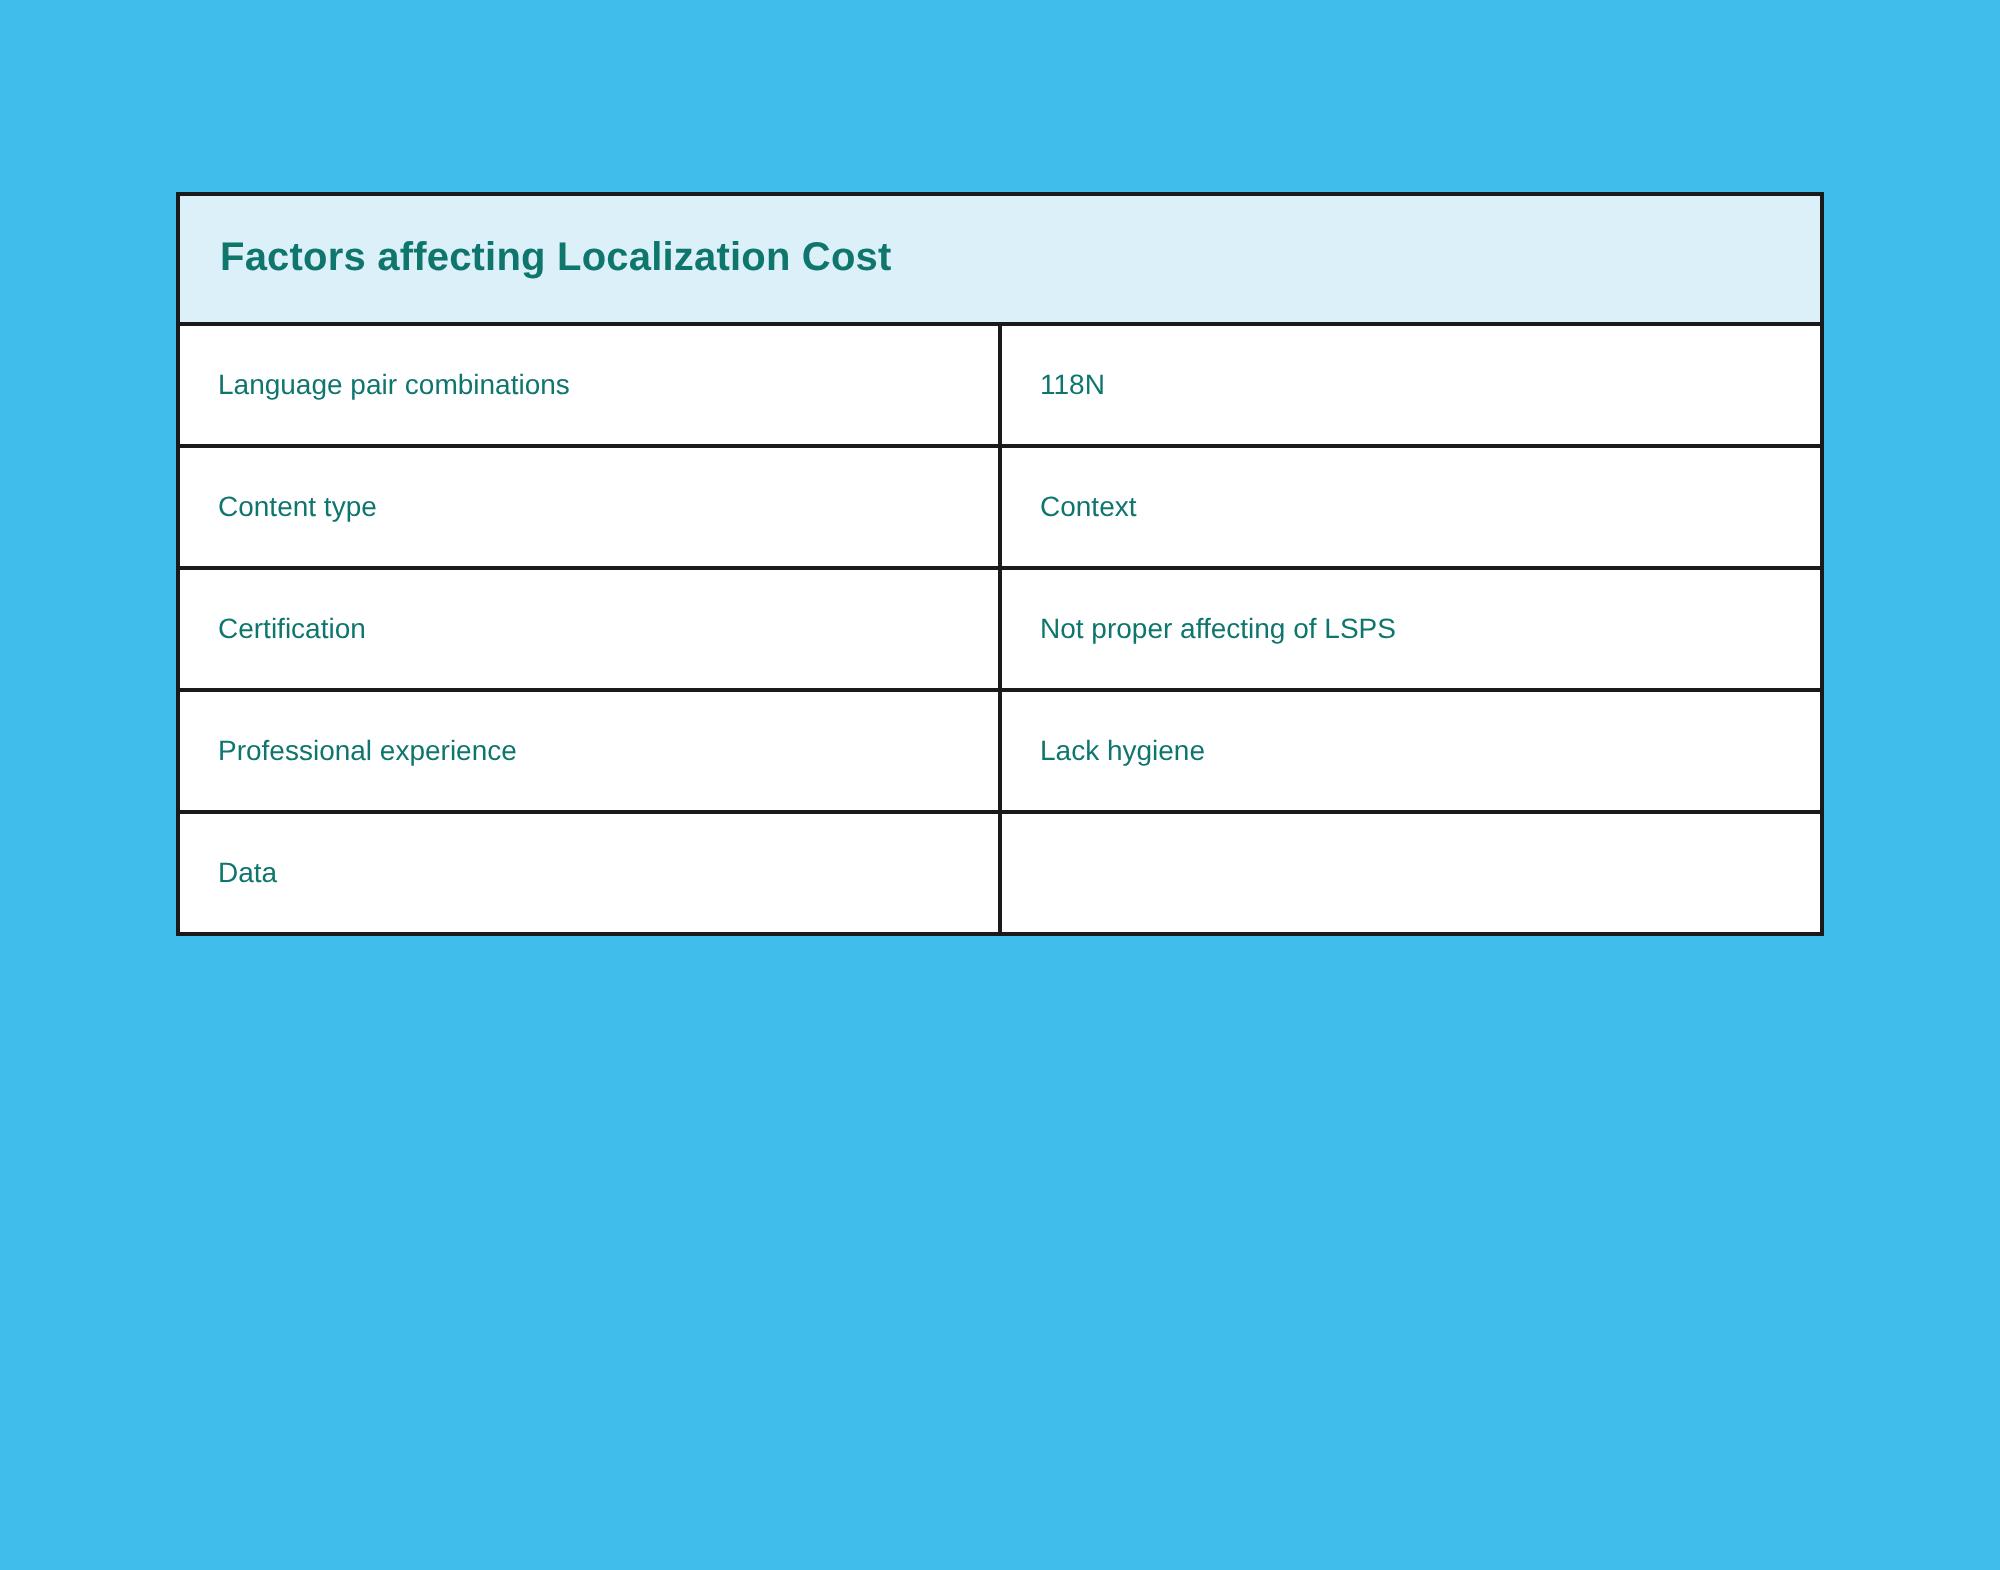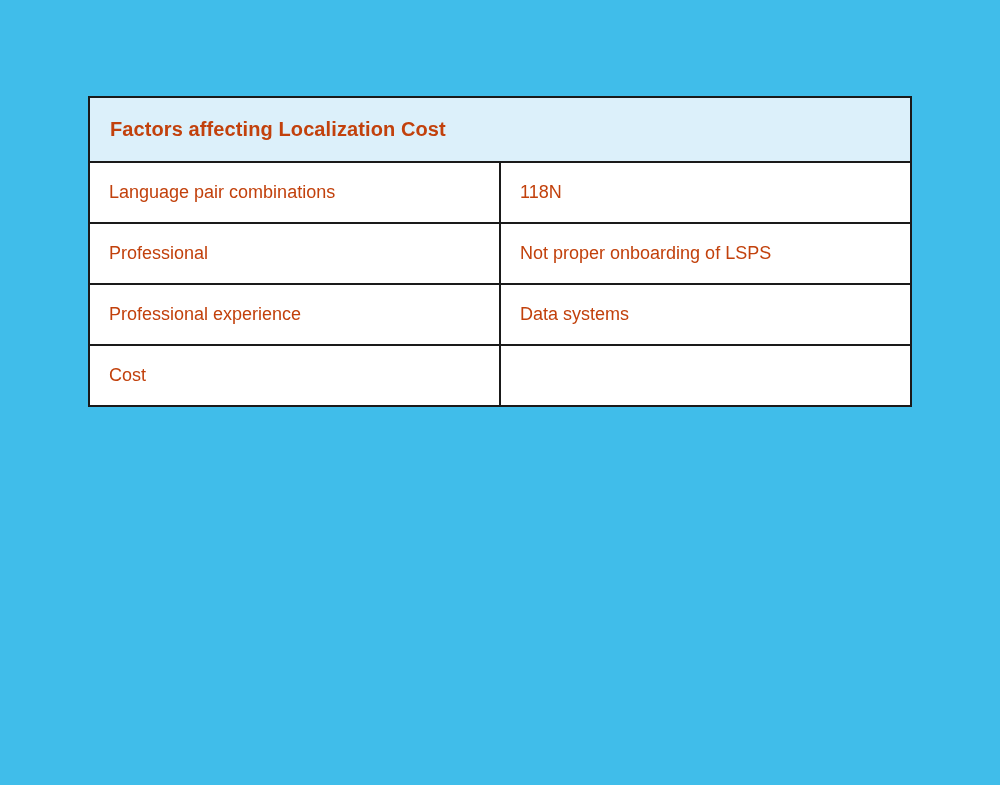--- a/index.html
+++ b/index.html
@@ -29,32 +29,32 @@
     border-collapse: collapse;
     table-layout: fixed;
     background: #ffffff;
     border: 2px solid #1a1a1a;
   }
   table.factors th,
   table.factors td {
     border: 2px solid #1a1a1a;
     text-align: left;
     vertical-align: middle;
-    color: #c2410c;
+    color: #0f766e;
   }
   table.factors thead th {
     background: #dcf0fa;
     font-size: 20px;
     font-weight: bold;
     padding: 20px 20px;
     height: 20px;
     letter-spacing: 0.1px;
   }
   table.factors tbody td {
-    font-size: 18px;
+    font-size: 14px;
     font-weight: normal;
     padding: 17px 19px;
     height: 25px;
     line-height: 1.2;
   }
   table.factors tbody td.col-left {
     width: 50%;
   }
   table.factors tbody td.col-right {
     width: 50%;
@@ -70,27 +70,31 @@
         <tr>
           <th colspan="2">Factors affecting Localization Cost</th>
         </tr>
       </thead>
       <tbody>
         <tr>
           <td class="col-left">Language pair combinations</td>
           <td class="col-right">118N</td>
         </tr>
         <tr>
-          <td class="col-left">Professional</td>
-          <td class="col-right">Not proper onboarding of LSPS</td>
+          <td class="col-left">Content type</td>
+          <td class="col-right">Context</td>
+        </tr>
+        <tr>
+          <td class="col-left">Certification</td>
+          <td class="col-right">Not proper affecting of LSPS</td>
         </tr>
         <tr>
           <td class="col-left">Professional experience</td>
-          <td class="col-right">Data systems</td>
+          <td class="col-right">Lack hygiene</td>
         </tr>
         <tr>
-          <td class="col-left">Cost</td>
+          <td class="col-left">Data</td>
           <td class="col-right"></td>
         </tr>
       </tbody>
     </table>
   </div>
 </div>
 
 </body></html>

